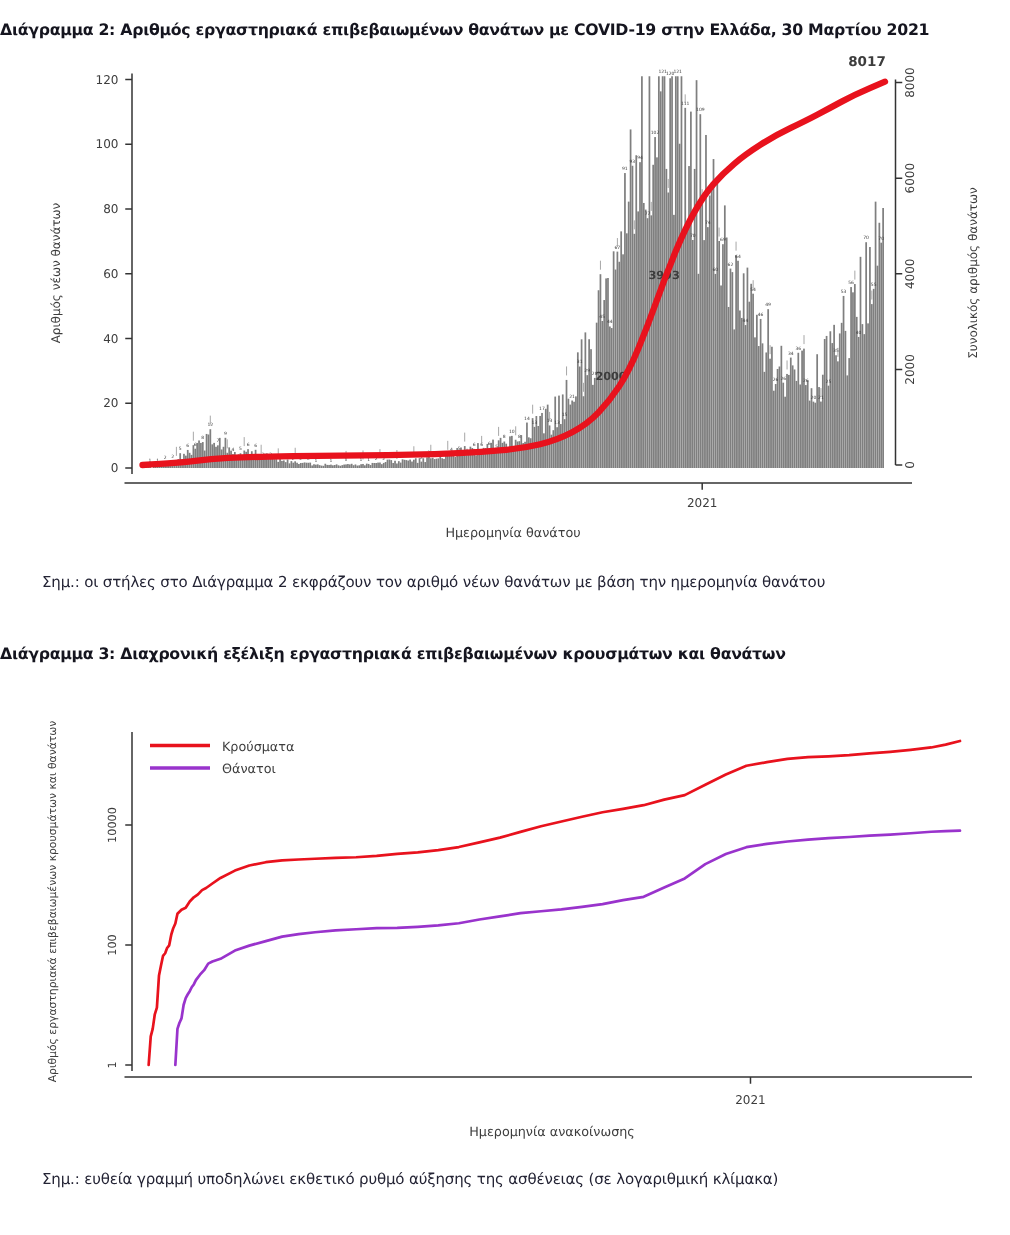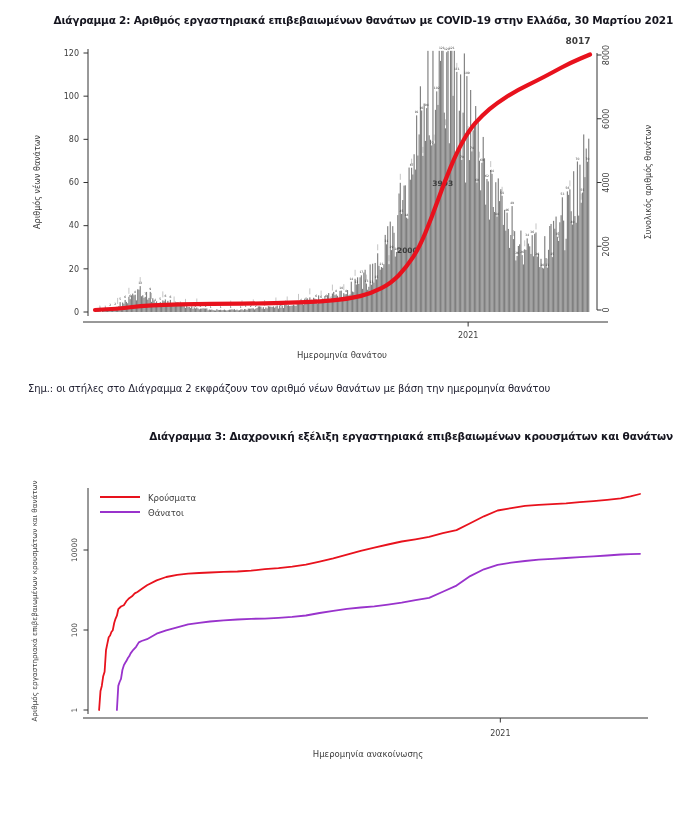--- a/index.html
+++ b/index.html
@@ -1,18 +1,18 @@
 <!DOCTYPE html>
 <html><head>
 <meta charset="utf-8">
 <style>
   html,body{margin:0;padding:0;background:#ffffff;}
   .page{position:relative;width:673px;height:823px;background:#ffffff;overflow:hidden;
         font-family:"DejaVu Sans","Liberation Sans",sans-serif;color:#232334;}
-  .chart-title{position:absolute;left:0;width:100%;text-align:right;font-weight:bold;
+  .chart-title{position:absolute;left:0;width:100%;text-align:left;font-weight:bold;
                font-size:10.5px;letter-spacing:-0.2px;color:#15151f;}
   .t2{top:14px;}
   .t3{top:430px;}
   .note{position:absolute;left:28px;font-size:10px;color:#232334;letter-spacing:-0.1px;}
   .n2{top:383px;}
   .n3{top:781px;}
   .para{position:absolute;left:28px;width:618px;top:406px;font-size:10px;line-height:1.55;
         text-align:justify;color:#232334;letter-spacing:-0.1px;}
   svg{position:absolute;left:0;display:block;}
   #c2{top:0;}
@@ -620,13 +620,14 @@
         <polyline points="99.1,710.0 100.5,690.9 101.8,685.9 103.2,676.2 104.6,671.8 106.0,650.3 107.3,643.9 108.7,637.2 110.1,635.5 111.4,632.0 112.8,630.2 114.2,623.0 115.5,618.8 116.9,615.7 118.3,609.2 121.0,606.5 123.8,605.2 126.5,601.0 129.2,598.2 132.0,596.3 134.7,593.4 137.4,592.0 141.6,589.0 147.0,585.3 156.6,580.4 166.2,577.0 177.2,574.8 188.1,573.6 199.1,573.0 210.0,572.5 223.7,571.9 237.4,571.5 251.1,570.6 264.8,569.2 278.5,568.2 292.2,566.7 305.9,564.7 319.6,561.6 333.3,558.4 347.0,554.6 360.7,550.8 374.3,547.7 388.0,544.5 401.7,541.5 415.4,539.3 429.1,536.8 442.8,533.1 456.5,530.1 470.2,523.2 483.9,516.3 497.6,510.5 511.3,508.1 525.0,505.9 538.7,504.8 552.4,504.2 566.1,503.4 579.7,502.2 593.4,501.2 607.1,499.9 620.8,498.3 630.4,496.4 640.0,494.0" fill="none" stroke="#e8121d" stroke-width="1.8" stroke-linejoin="round" stroke-linecap="round"></polyline>
         <polyline points="116.9,710.0 118.3,685.9 119.6,682.0 121.0,678.9 122.4,670.0 123.8,665.4 125.1,663.0 126.5,660.8 127.9,658.0 129.2,656.3 130.6,653.4 133.3,649.8 136.1,646.8 138.8,642.4 141.6,641.0 147.0,639.2 156.6,633.7 166.2,630.4 177.2,627.4 188.1,624.4 199.1,622.8 210.0,621.5 223.7,620.3 237.4,619.5 251.1,618.8 264.8,618.6 278.5,617.9 292.2,616.9 305.9,615.5 319.6,613.0 333.3,610.9 347.0,608.8 360.7,607.5 374.3,606.3 388.0,604.6 401.7,602.7 415.4,600.1 429.1,597.9 442.8,591.7 456.5,585.6 470.2,576.1 483.9,569.3 497.6,564.8 511.3,562.6 525.0,561.0 538.7,559.7 552.4,558.8 566.1,558.0 579.7,557.1 593.4,556.4 607.1,555.5 620.8,554.5 630.4,554.1 640.0,553.8" fill="none" stroke="#9933cc" stroke-width="1.8" stroke-linejoin="round" stroke-linecap="round"></polyline>
       </g>
       <g>
         <line x1="100" y1="497" x2="140" y2="497" stroke="#e8121d" stroke-width="2.2"></line>
         <text x="148" y="500.5" font-size="8.5" fill="#26263a">Κρούσματα</text>
         <line x1="100" y1="512" x2="140" y2="512" stroke="#9933cc" stroke-width="2.2"></line>
         <text x="148" y="515.5" font-size="8.5" fill="#26263a">Θάνατοι</text>
       </g>
     </svg>
+  <div class="note n3">Σημ.: ευθεία γραμμή υποδηλώνει εκθετικό ρυθμό αύξησης της ασθένειας (σε λογαριθμική κλίμακα)</div>
 </div>
 
 </body></html>

